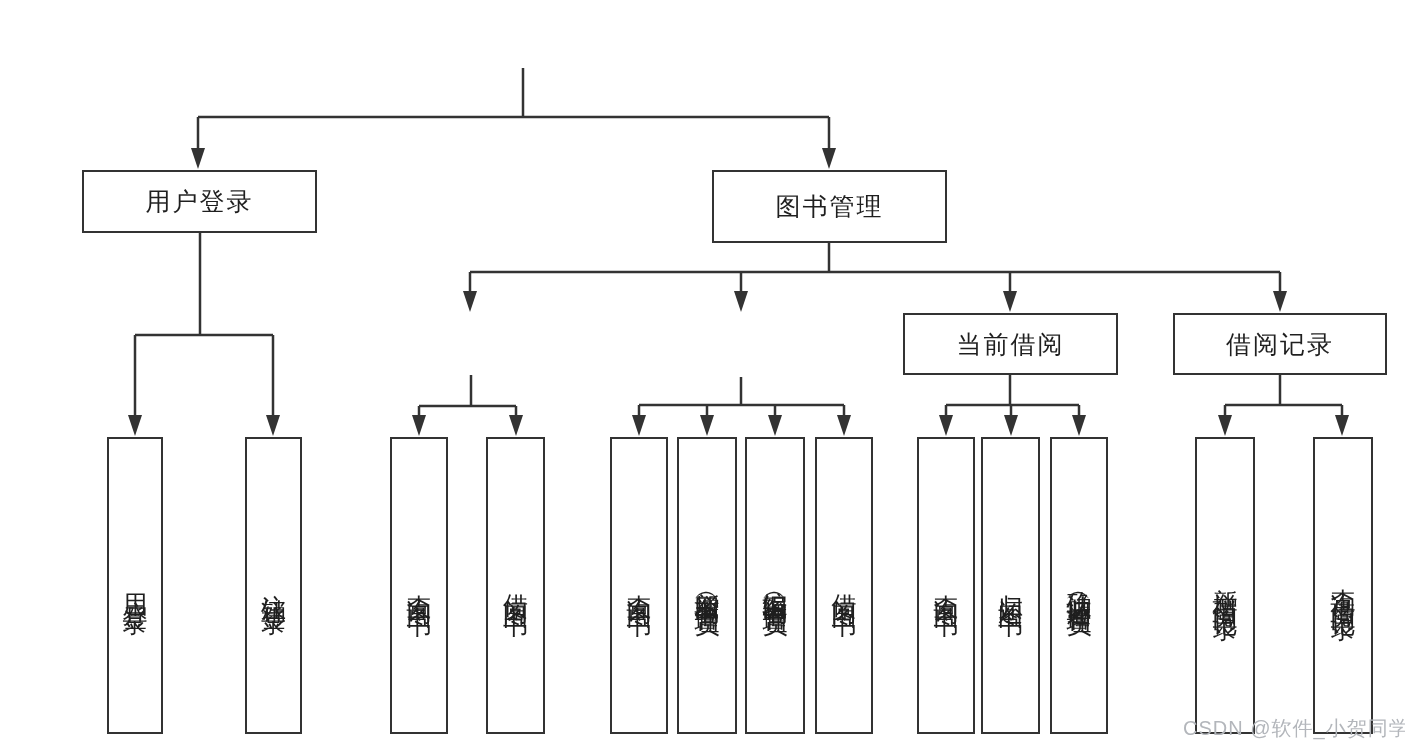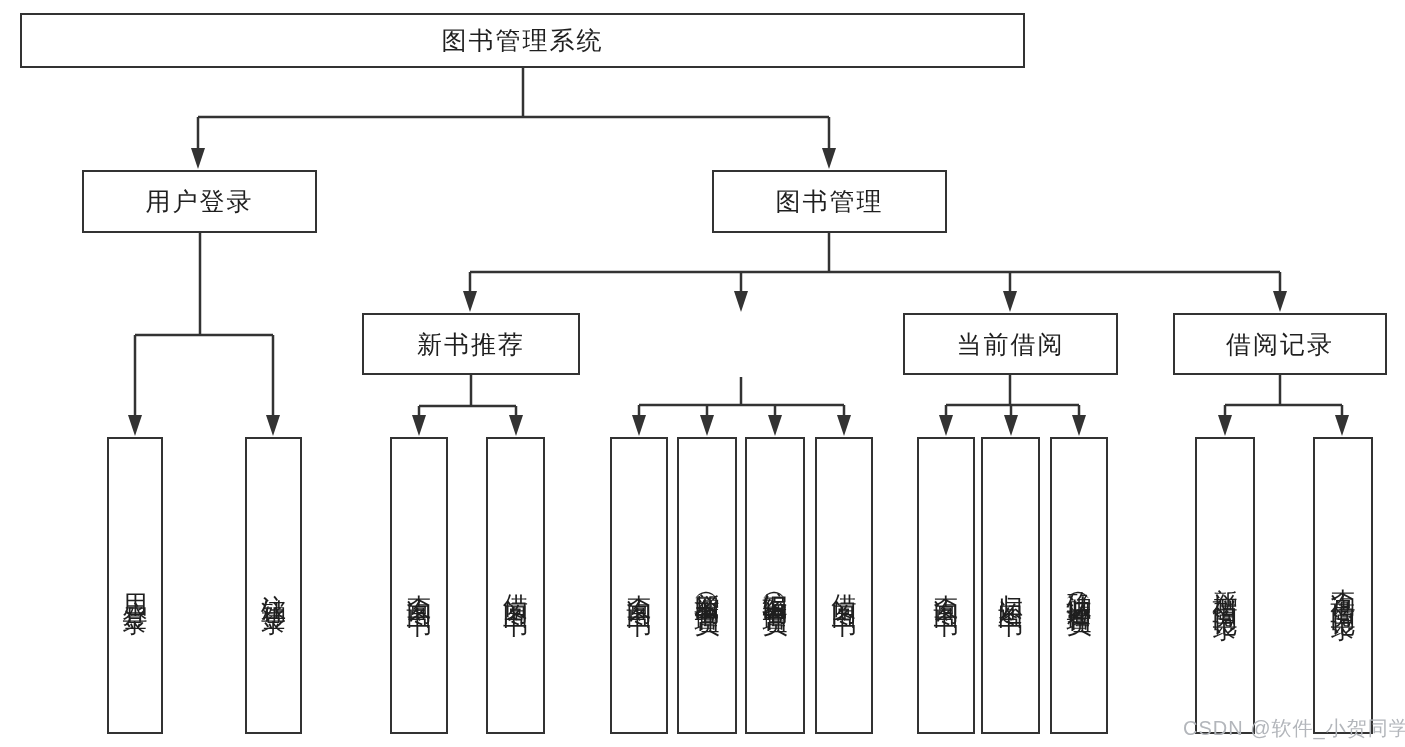--- a/index.html
+++ b/index.html
@@ -34,21 +34,21 @@
   .vnode .vtext{
     writing-mode:vertical-rl;
     text-orientation:mixed;
     letter-spacing:6px;
     line-height:1;
   }
   .vnode .vtext.long{letter-spacing:3px;}
   
   .n-root{left:20px;top:13px;width:1005px;height:55px;}
   .n-user-login{left:82px;top:170px;width:235px;height:63px;}
-  .n-book-mgmt{left:712px;top:170px;width:235px;height:63px;}
+  .n-book-mgmt{left:712px;top:170px;width:235px;height:73px;}
   .n-new-books{left:362px;top:313px;width:218px;height:62px;}
   .n-book-borrow{left:632px;top:313px;width:218px;height:64px;}
   .n-current-borrow{left:903px;top:313px;width:215px;height:62px;}
   .n-borrow-records{left:1173px;top:313px;width:214px;height:62px;}
   
   .lf{top:437px;height:297px;}
   .lf-1a{left:107px;width:56px;}
   .lf-1b{left:245px;width:57px;}
   .lf-2a{left:390px;width:58px;}
   .lf-2b{left:486px;width:59px;}
@@ -127,34 +127,28 @@
       <polygon points="1072,415 1086,415 1079,436" fill="#333" stroke="none"></polygon>
 
     <path d="M1280,375 V405"></path>
     <path d="M1225,405 H1342"></path>
     <path d="M1225,405 V417"></path>
       <polygon points="1218,415 1232,415 1225,436" fill="#333" stroke="none"></polygon>
     <path d="M1342,405 V417"></path>
       <polygon points="1335,415 1349,415 1342,436" fill="#333" stroke="none"></polygon>
   </svg>
 
-  <div class="node n-root">
-    <span>图书管理系统</span>
-  </div>
 
   <div class="node n-user-login">
     <span>用户登录</span>
   </div>
   <div class="node n-book-mgmt">
     <span>图书管理</span>
   </div>
 
-  <div class="node n-new-books">
-    <span>新书推荐</span>
-  </div>
   <div class="node n-borrow-records">
     <span>借阅记录</span>
   </div>
   <div class="node n-current-borrow">
     <span>当前借阅</span>
   </div>
 
   <div class="vnode lf lf-1a">
     <span class="vtext">用户登录</span>
   </div>

